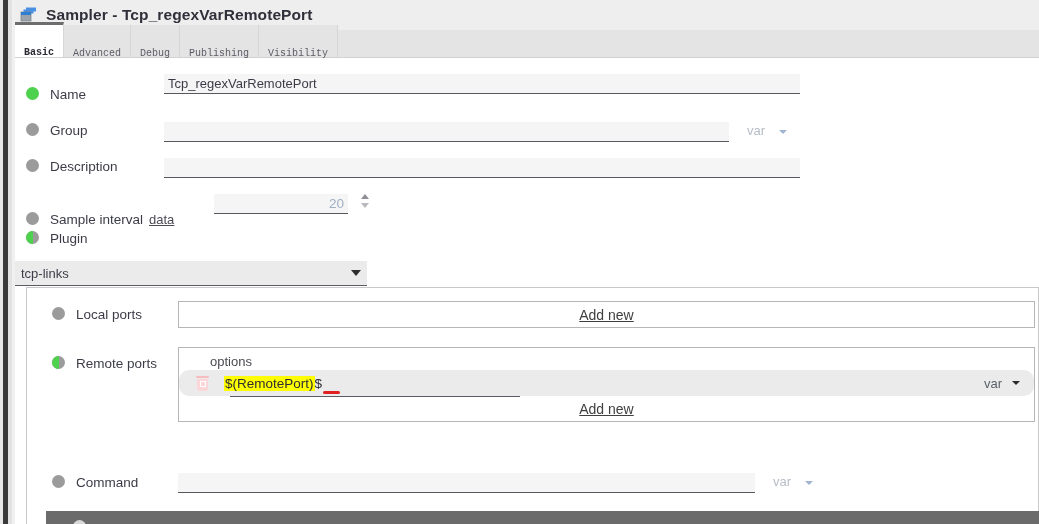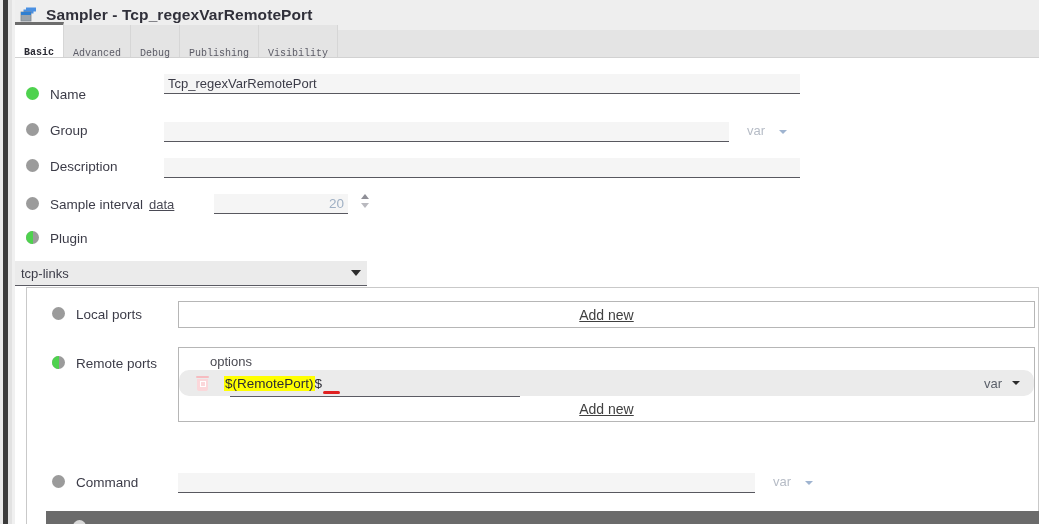--- a/index.html
+++ b/index.html
@@ -158,21 +158,21 @@
         <span class="varlbl">var</span>
         <span class="caret"></span>
       </div>
 
       <div class="row" style="left:11px;top:101px;">
         <span class="dot grey"></span>
         <span class="lbl">Description</span>
       </div>
       <input class="field" style="position: absolute; left: 149px; top: 100px; width: 636px;" readonly="" value="">
 
-      <div class="row" style="left:11px;top:139px;">
+      <div class="row" style="left:11px;top:154px;">
         <span class="dot grey"></span>
         <span class="lbl">Sample interval</span>
         <span class="linklike" style="margin-left:6px;">data</span>
       </div>
       <div class="field" style="position:absolute;left:199px;top:136px;width:134px;display:flex;align-items:center;justify-content:flex-end;">
         <span style="color:#9fb0c4;font-size:13.5px;">20</span>
       </div>
       <span class="spin" style="position:absolute;left:341px;top:134px;">
         <i class="up"></i>
           <i class="dn"></i>

